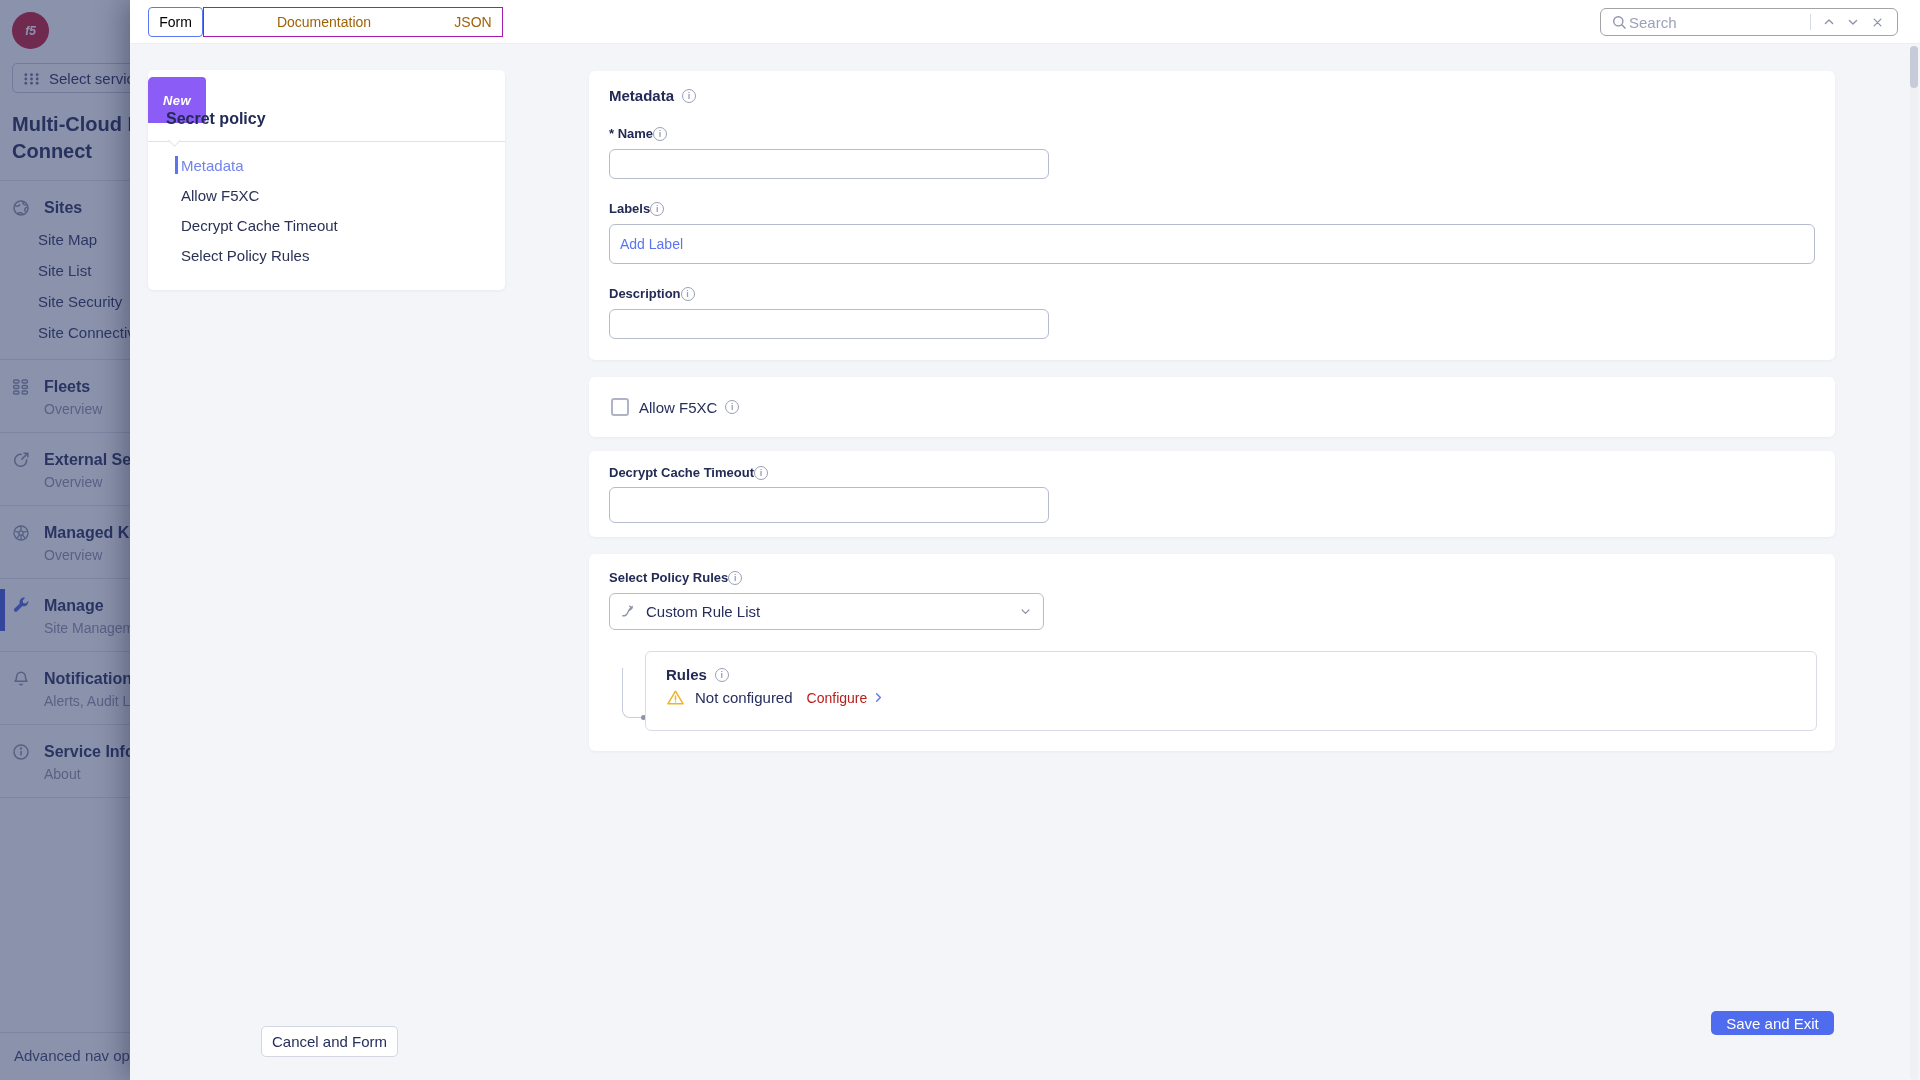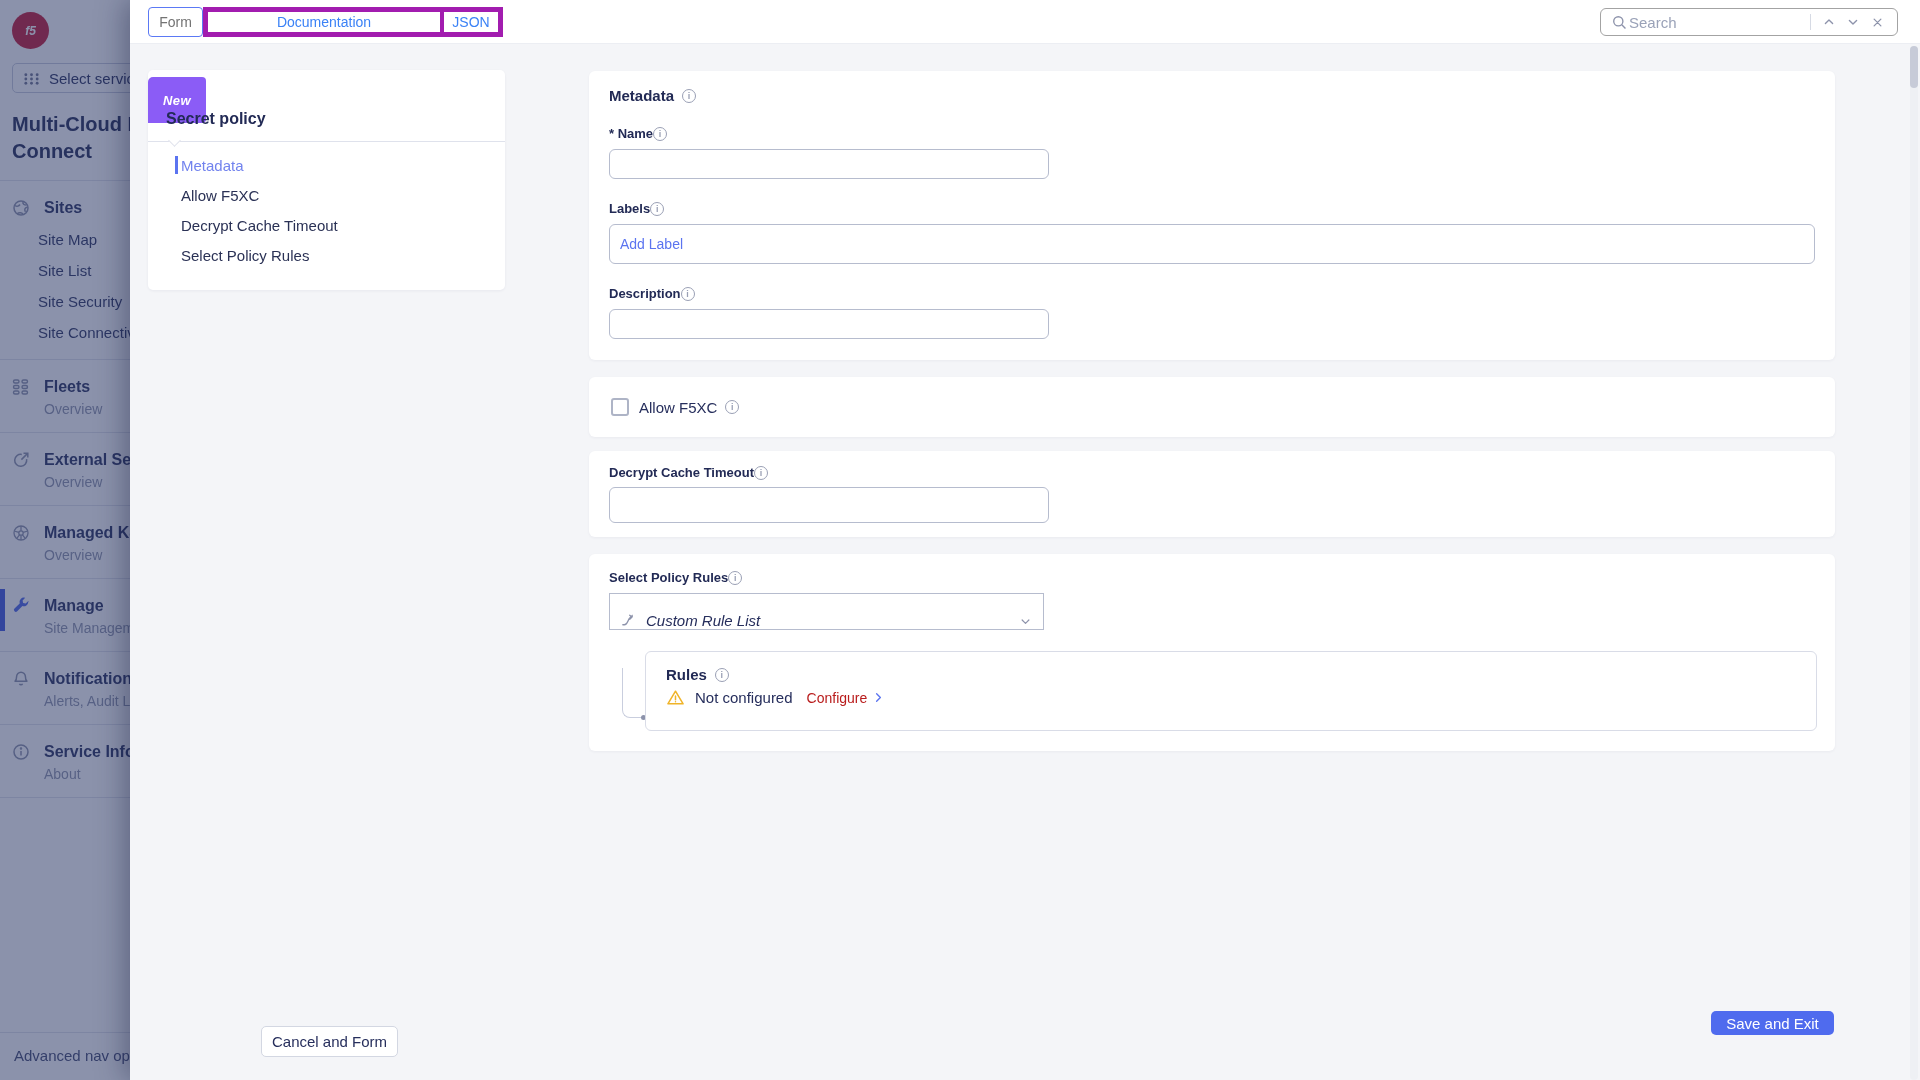--- a/index.html
+++ b/index.html
@@ -34,22 +34,22 @@
   .sidebar-footer .adv { padding:14px 0 0 14px; font-size:15px; color:#3f4770; cursor:pointer; }
 
   
   .overlay { position:absolute; inset:0; background:rgba(44,57,102,0.55); z-index:2; }
 
   
   .modal { position:absolute; left:130px; top:0; width:1790px; height:1080px; z-index:3;
            background:#f4f5f8; box-shadow:-6px 0 26px rgba(15,20,55,0.35); }
   .tabbar { position:absolute; left:0; top:0; width:100%; height:44px; background:#fff; border-bottom:1px solid #eceef3; }
   .tab { position:absolute; top:7px; height:30px; display:flex; align-items:center; justify-content:center;
-         font-size:14px; color:#3b82f6; background:#fff; border:5px solid #a21caf; cursor:pointer; }
-  .tab.form { left:18px; width:55px; border:1px solid #5b79f5; border-radius:4px; color:#737373; z-index:2; }
+         font-size:14px; color:#a16207; background:#fff; border:1px solid #a21caf; cursor:pointer; }
+  .tab.form { left:18px; width:55px; border:1px solid #5b79f5; border-radius:4px; color:#000000; z-index:2; }
   .tab.doc  { left:73px; width:242px; }
   .tab.json { left:314px; width:59px; border-left:none; }
 
   .searchbox { position:absolute; left:1470px; top:8px; width:298px; height:28px; background:#fff;
                border:1px solid #a3a3a3; border-radius:6px; display:flex; align-items:center; padding:0 8px; }
   .searchbox input { border:none; outline:none; flex:1; font-size:15px; color:#262e5c; font-family:inherit; min-width:0; }
   .searchbox input::placeholder { color:#9aa2b8; }
   .search-sep { width:1px; height:16px; background:#d6dae4; margin:0 6px; }
   .sbtn { width:24px; height:22px; display:flex; align-items:center; justify-content:center; color:#8d93ab; cursor:pointer; }
 
@@ -88,22 +88,22 @@
   .tinput.h36 { height:36px; }
 
   .info { width:14px; height:14px; border:1px solid #9aa0b5; border-radius:50%; color:#9aa0b5;
           display:inline-flex; align-items:center; justify-content:center; flex:0 0 auto;
           font-size:9px; font-weight:bold; cursor:pointer; }
   .info::after { content:"i"; }
 
   .checkbox { width:18px; height:18px; border:2px solid #aeb4c6; border-radius:3px; background:#fff; cursor:pointer; margin-left:2px; }
   .allow-label { font-size:15px; color:#262e5c; margin:0 8px 0 10px; }
 
-  .selectbox { width:435px; height:37px; border:1px solid #b6bcce; border-radius:0; background:#fff;
-               display:flex; align-items:flex-end; padding:0 10px; cursor:pointer; gap:9px;font-style:italic; }
+  .selectbox { width:435px; height:37px; border:1px solid #b6bcce; border-radius:6px; background:#fff;
+               display:flex; align-items:center; padding:0 10px; cursor:pointer; gap:9px; }
   .selectbox .sel-text { flex:1; font-size:15px; color:#262e5c; }
   .connector { position:absolute; left:33px; top:114px; width:20px; height:50px;
                border-left:1px solid #c9cede; border-bottom:1px solid #c9cede; border-bottom-left-radius:8px; }
   .connector::after { content:""; position:absolute; right:-4px; bottom:-3px; width:5px; height:5px;
                       border-radius:50%; background:#8d93ab; }
   .nested-card { position:absolute; left:56px; top:97px; width:1172px; height:80px; background:#fff;
                  border:1px solid #d9dce7; border-radius:6px; padding:14px 20px; }
   .rules-row { margin-top:5px; display:flex; align-items:center; gap:10px; }
   .not-configured { font-size:15px; color:#262e5c; }
   .configure { font-size:14px; color:#b91c1c; display:flex; align-items:center; gap:4px; cursor:pointer; margin-left:4px; }

